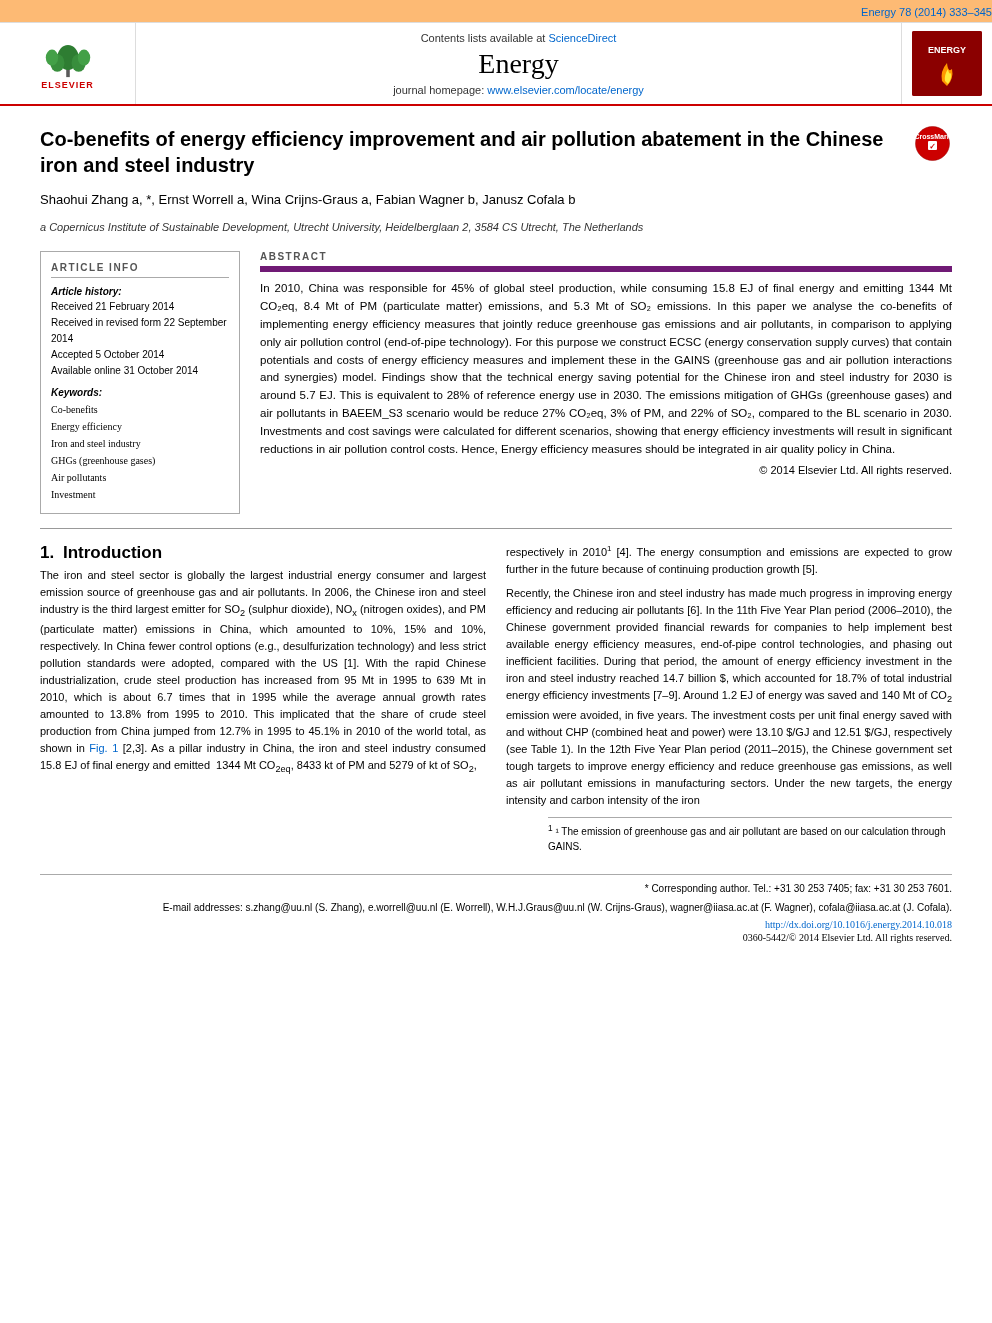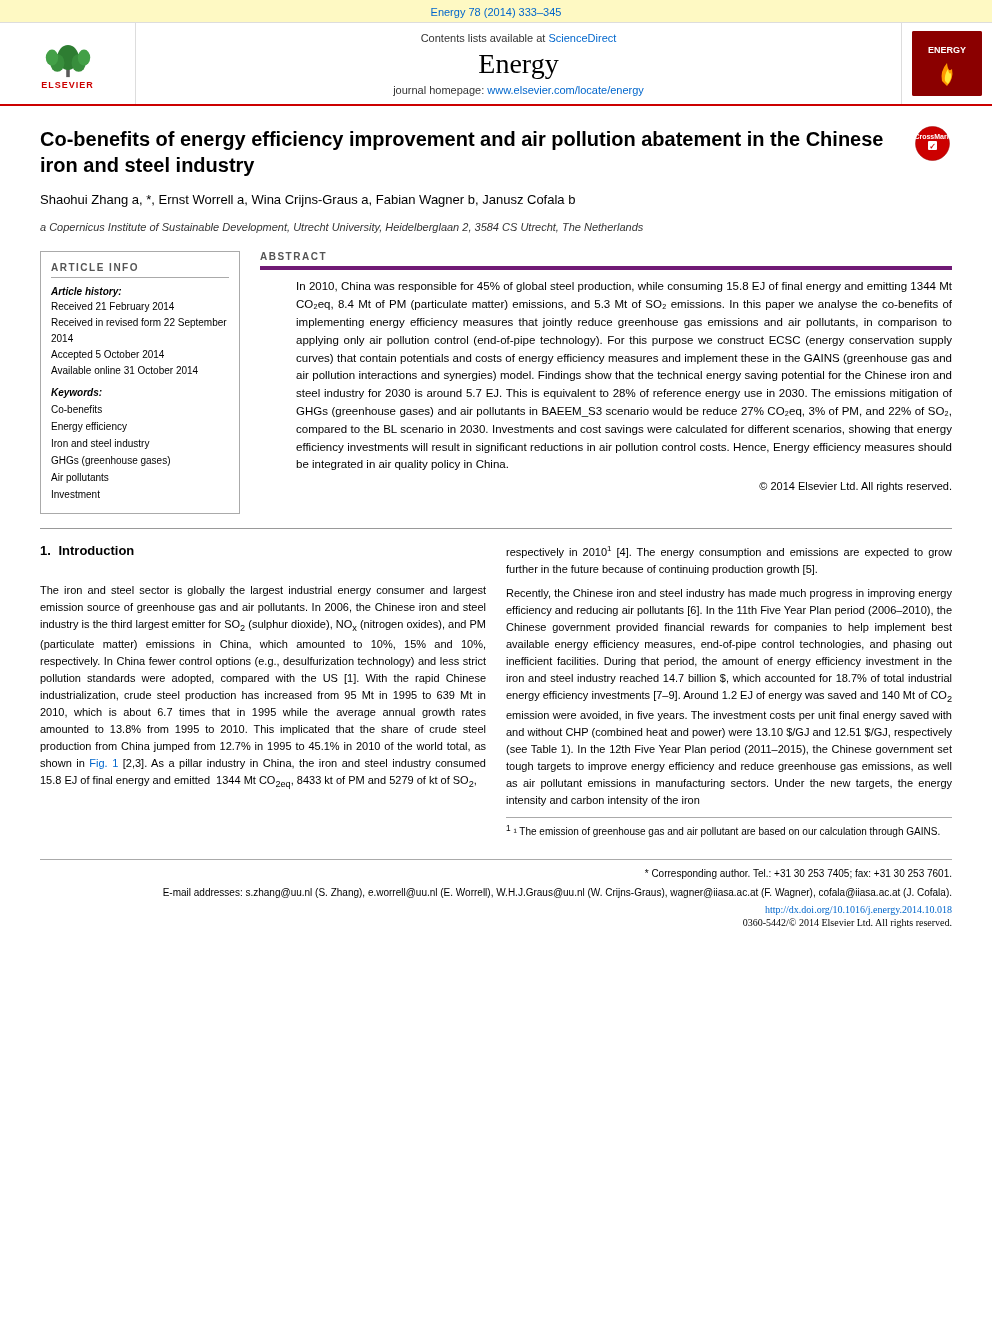--- a/index.html
+++ b/index.html
@@ -12,22 +12,22 @@
     .page {
       width: 992px;
       min-height: 1323px;
       background: #fff;
       margin: 0 auto;
       padding: 0;
       position: relative;
     }
     
     .top-bar {
-      background: #fef9c3;
-      text-align: center;
+      background: #fdba74;
+      text-align: right;
       padding: 6px 0 4px 0;
       font-size: 11px;
       color: #0066cc;
       font-family: Arial, sans-serif;
       border-bottom: 1px solid #ddd;
     }
     
     .journal-header {
       display: flex;
       align-items: stretch;
@@ -200,42 +200,41 @@
     }
     .keywords-label {
       font-size: 10px;
       font-family: Arial, sans-serif;
       font-style: italic;
       font-weight: bold;
       margin-bottom: 3px;
     }
     .keywords-list {
       font-size: 10px;
-      font-family: Liberation Sans, sans-serif;
+      font-family: Liberation Serif, serif;
       color: #000;
       line-height: 1.7;
     }
     
     .abstract-header {
       font-size: 10px;
       font-family: Arial, sans-serif;
       font-weight: bold;
       letter-spacing: 1.5px;
       color: #555;
-      border-bottom: 4px solid #701a75;
+      border-bottom: 6px solid #701a75;
       padding-bottom: 4px;
       margin-bottom: 8px;
     }
     .abstract-text {
       font-size: 11.5px;
       font-family: Arial, sans-serif;
       color: #000;
       line-height: 1.55;
       text-align: justify;
-      margin-left: 36px;
     }
     .copyright {
       font-size: 11px;
       font-family: Arial, sans-serif;
       color: #000;
       text-align: right;
       margin-top: 6px;
     }
     
     .divider {
@@ -248,25 +247,25 @@
       display: flex;
       gap: 20px;
     }
     .body-left {
       flex: 1;
     }
     .body-right {
       flex: 1;
     }
     .section-title {
-      font-size: 13px;
-      font-family: Arial, sans-serif;
-      font-weight: bold;
-      color: #000;
-      margin-bottom: 24px;
+      font-size: 17px;
+      font-family: Arial, sans-serif;
+      font-weight: bold;
+      color: #000;
+      margin-bottom: 4px;
     }
     .section-number {
       margin-right: 4px;
     }
     .body-para {
       font-size: 11px;
       font-family: Arial, sans-serif;
       color: #000;
       line-height: 1.55;
       text-align: justify;
@@ -317,20 +316,21 @@
     }
     
     .right-footnote {
       font-size: 10px;
       font-family: Arial, sans-serif;
       color: #000;
       border-top: 1px solid #aaa;
       padding-top: 4px;
       margin-top: 8px;
       line-height: 1.5;
+      margin-left: 42px;
     }
     
     .elsevier-svg { display: block; }
   </style>
 </head>
 <body>
 
 <div class="page">
 
   <div class="top-bar">

